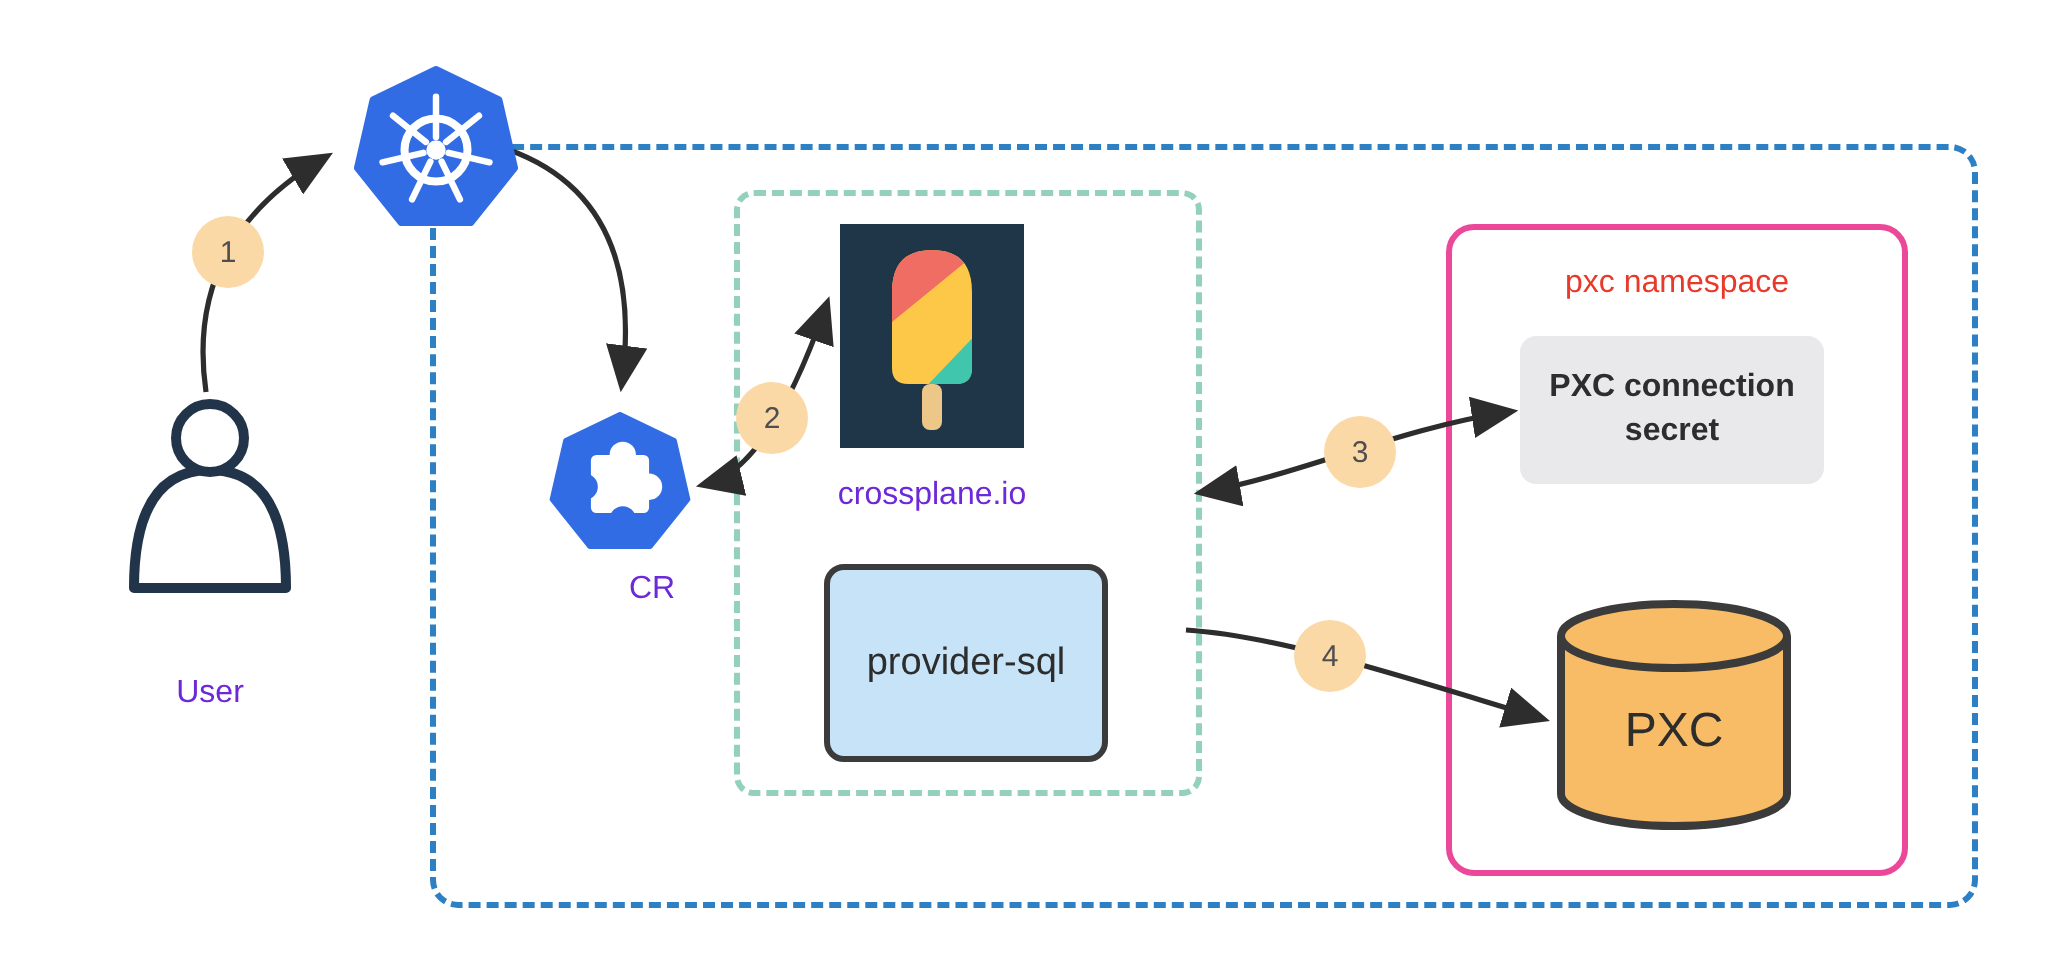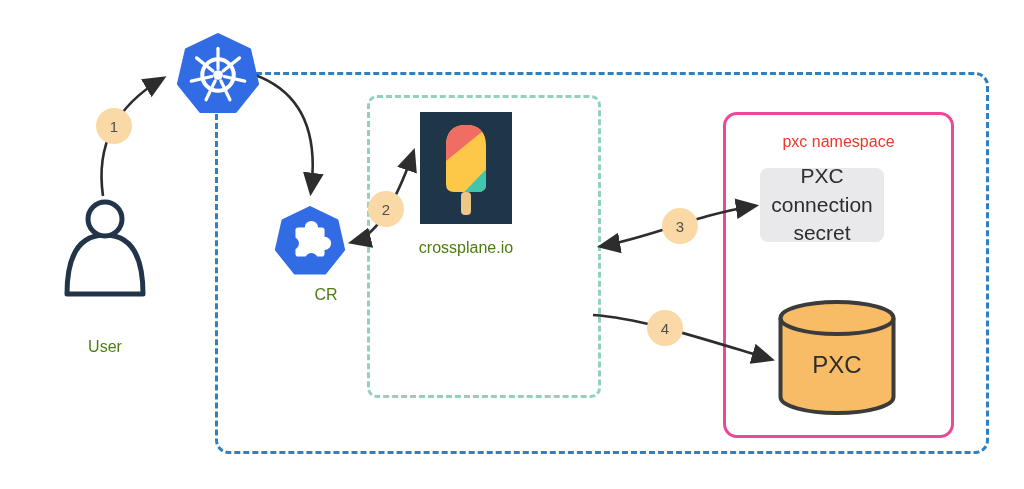--- a/index.html
+++ b/index.html
@@ -9,32 +9,32 @@
   .outer-box{position:absolute;left:215px;top:72px;width:768px;height:376px;
     border:3px dashed #2e80c4;border-radius:14px;}
   .green-box{position:absolute;left:367px;top:95px;width:228px;height:297px;
     border:3px dashed #93d1ba;border-radius:10px;}
   .red-box{position:absolute;left:723px;top:112px;width:225px;height:320px;
     border:3px solid #ec4899;border-radius:14px;background:#ffffff;}
   .red-box .ns-label{position:absolute;top:18px;left:0;width:100%;text-align:center;
     color:#e8392a;font-size:16px;}
 
   
-  .node-label{position:absolute;color:#4d7c0f;font-size:16px;text-align:center;}
+  .node-label{position:absolute;color:#6d28d9;font-size:16px;text-align:center;}
 
   
   .provider-box{position:absolute;left:412px;top:282px;width:136px;height:93px;
     background:#c6e3f7;border:3px solid #3b3b3b;border-radius:10px;
     display:flex;align-items:center;justify-content:center;
     color:#2d2d2d;font-size:19px;}
 
   
-  .secret-box{position:absolute;left:760px;top:168px;width:124px;height:74px;
+  .secret-box{position:absolute;left:760px;top:168px;width:152px;height:74px;
     background:#e9e9eb;border-radius:8px;display:flex;align-items:center;justify-content:center;
-    color:#2d2d2d;font-size:21px;text-align:center;line-height:1.35;padding:0 14px;box-sizing:border-box;}
+    color:#2d2d2d;font-size:16px;text-align:center;line-height:1.35;padding:0 14px;box-sizing:border-box;font-weight:bold;}
 
   
   .badge{position:absolute;width:36px;height:36px;border-radius:50%;background:#fbd9a6;
     display:flex;align-items:center;justify-content:center;color:#4f4f4f;font-size:15px;}
 
   svg{display:block;}
   .abs{position:absolute;}
 </style>
 </head>
 <body>
@@ -109,20 +109,23 @@
     </defs>
     <g clip-path="url(#pop-clip)">
       <rect x="10" y="0" width="110" height="120" fill="#fdc748"></rect>
       <polygon points="10,5 80,5 10,62" fill="#ef6d62"></polygon>
       <polygon points="92,30 92,95 30,95" fill="#3fc6ad"></polygon>
     </g>
     <rect x="41" y="80" width="10" height="23" rx="4" fill="#ecc788"></rect>
   </svg>
   <div class="node-label" style="left:406px;top:239px;width:120px;">crossplane.io</div>
 
+  <div class="provider-box">
+    <span>provider-sql</span>
+  </div>
 
   <div class="secret-box">
     <span>PXC connection secret</span>
   </div>
 
   <svg class="abs" style="left:778px;top:298px;" width="118" height="120" viewBox="0 0 118 120">
     <path d="M 2.5 20 L 2.5 99 A 56.5 16 0 0 0 115.5 99 L 115.5 20" fill="#f7bc65" stroke="#3b3b3b" stroke-width="4"></path>
     <ellipse cx="59" cy="20" rx="56.5" ry="16" fill="#f7bc65" stroke="#3b3b3b" stroke-width="4"></ellipse>
     <text x="59" y="75" text-anchor="middle" font-family="Liberation Sans, sans-serif" font-size="24" fill="#2d2d2d">PXC</text>
   </svg>

